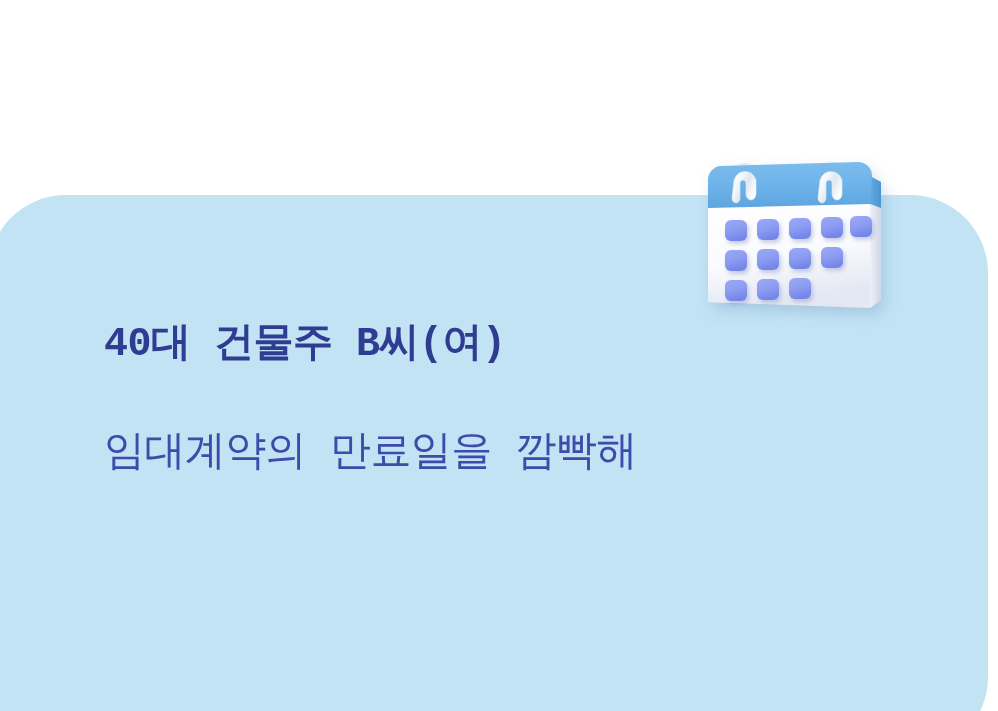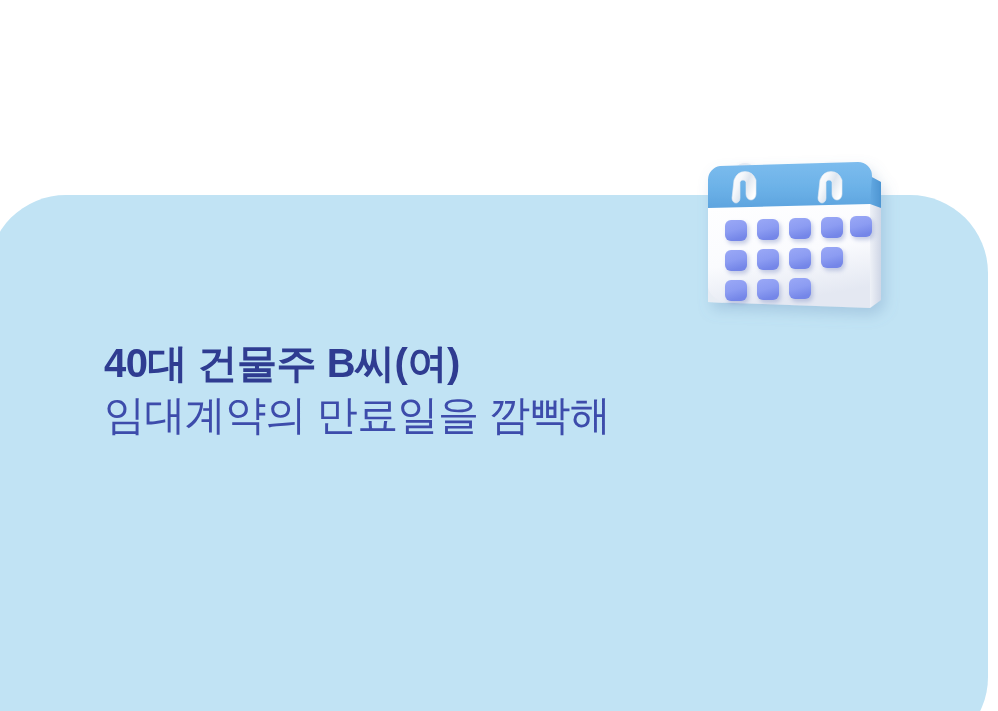--- a/index.html
+++ b/index.html
@@ -31,34 +31,36 @@
     width: 1000px;
     height: 560px;
     background: #c1e3f4;
     border-radius: 78px;
   }
 
   
   .text-block {
     position: absolute;
     left: 104px;
-    top: 340px;
+    top: 322px;
     width: 800px;
+    font-family: Liberation Mono, monospace;
   }
 
   .headline {
     font-size: 40px;
     font-weight: 700;
     letter-spacing: -0.5px;
     color: #2f3c91;
     line-height: 1.15;
     white-space: nowrap;
   }
 
   .body-lines {
+    margin-top: 56px;
   }
   .body-line {
     font-size: 41px;
     font-weight: 500;
     letter-spacing: -0.6px;
     color: #3d4cab;
     line-height: 1.45;
     white-space: nowrap;
   }
 

